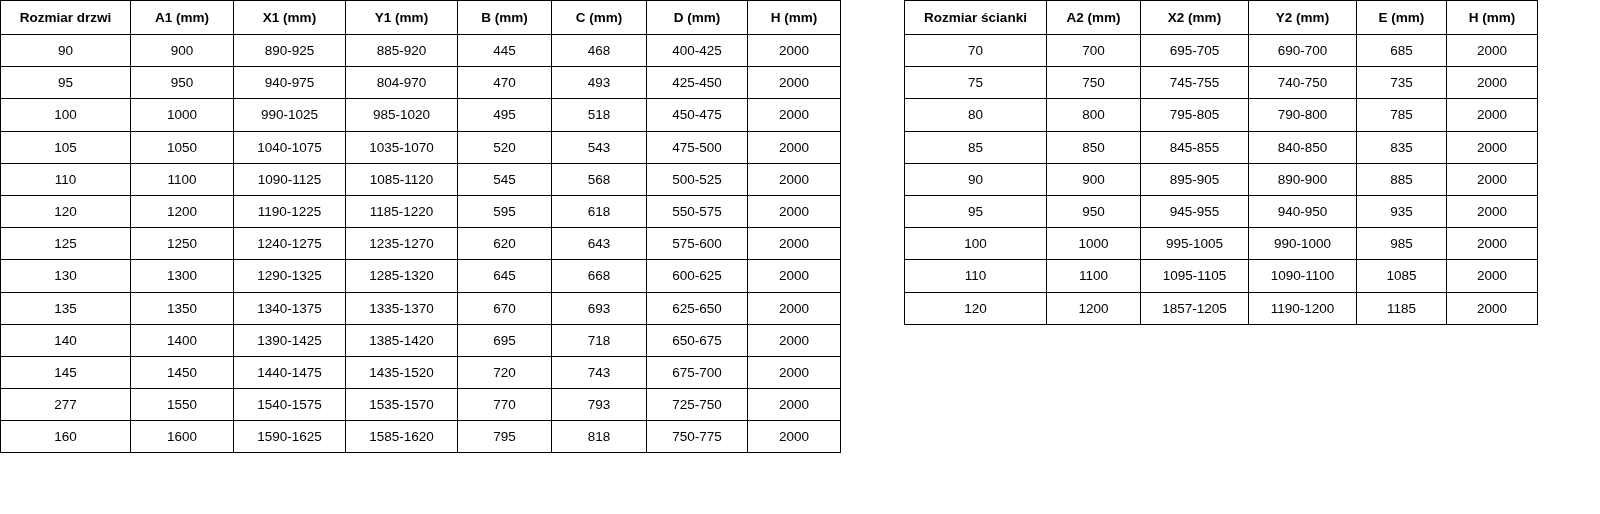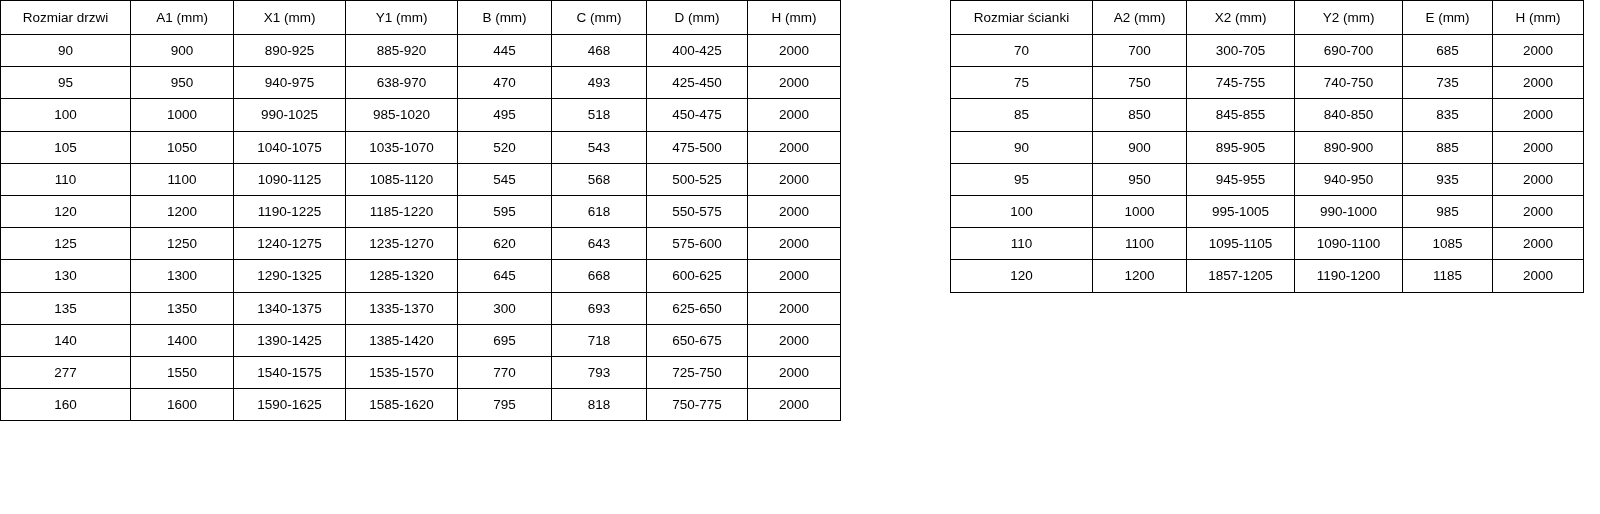--- a/index.html
+++ b/index.html
@@ -17,38 +17,38 @@
   .page {
     position: relative;
     width: 1600px;
     height: 514px;
   }
   .table-wrap {
     position: absolute;
     top: 0;
   }
   #doors-wrap { left: 0; }
-  #walls-wrap { left: 950px; }
+  #walls-wrap { left: 904px; }
 
   table.data {
     border-collapse: collapse;
     table-layout: fixed;
   }
   table.data th,
   table.data td {
     border: 1px solid #000000;
     text-align: center;
     vertical-align: middle;
     font-size: 13.5px;
     height: 31.2px;
     padding: 0 4px;
     white-space: nowrap;
   }
   table.data th {
-    font-weight: normal;
+    font-weight: bold;
     height: 33px;
   }
   table.data td {
     font-weight: normal;
   }
 
   
   #doors-table col.c0 { width: 130px; }
   #doors-table col.c1 { width: 103px; }
   #doors-table col.c2 { width: 112px; }
@@ -103,21 +103,21 @@
             <td>885-920</td>
             <td>445</td>
             <td>468</td>
             <td>400-425</td>
             <td>2000</td>
           </tr>
           <tr>
             <td>95</td>
             <td>950</td>
             <td>940-975</td>
-            <td>638-970</td>
+            <td>804-970</td>
             <td>470</td>
             <td>493</td>
             <td>425-450</td>
             <td>2000</td>
           </tr>
           <tr>
             <td>100</td>
             <td>1000</td>
             <td>990-1025</td>
             <td>985-1020</td>
@@ -174,33 +174,43 @@
             <td>645</td>
             <td>668</td>
             <td>600-625</td>
             <td>2000</td>
           </tr>
           <tr>
             <td>135</td>
             <td>1350</td>
             <td>1340-1375</td>
             <td>1335-1370</td>
-            <td>300</td>
+            <td>670</td>
             <td>693</td>
             <td>625-650</td>
             <td>2000</td>
           </tr>
           <tr>
             <td>140</td>
             <td>1400</td>
             <td>1390-1425</td>
             <td>1385-1420</td>
             <td>695</td>
             <td>718</td>
             <td>650-675</td>
+            <td>2000</td>
+          </tr>
+          <tr>
+            <td>145</td>
+            <td>1450</td>
+            <td>1440-1475</td>
+            <td>1435-1520</td>
+            <td>720</td>
+            <td>743</td>
+            <td>675-700</td>
             <td>2000</td>
           </tr>
           <tr>
             <td>277</td>
             <td>1550</td>
             <td>1540-1575</td>
             <td>1535-1570</td>
             <td>770</td>
             <td>793</td>
             <td>725-750</td>
@@ -237,34 +247,42 @@
             <th>X2 (mm)</th>
             <th>Y2 (mm)</th>
             <th>E (mm)</th>
             <th>H (mm)</th>
           </tr>
       </thead>
       <tbody id="walls-body">
           <tr>
             <td>70</td>
             <td>700</td>
-            <td>300-705</td>
+            <td>695-705</td>
             <td>690-700</td>
             <td>685</td>
             <td>2000</td>
           </tr>
           <tr>
             <td>75</td>
             <td>750</td>
             <td>745-755</td>
             <td>740-750</td>
             <td>735</td>
             <td>2000</td>
           </tr>
           <tr>
+            <td>80</td>
+            <td>800</td>
+            <td>795-805</td>
+            <td>790-800</td>
+            <td>785</td>
+            <td>2000</td>
+          </tr>
+          <tr>
             <td>85</td>
             <td>850</td>
             <td>845-855</td>
             <td>840-850</td>
             <td>835</td>
             <td>2000</td>
           </tr>
           <tr>
             <td>90</td>
             <td>900</td>

